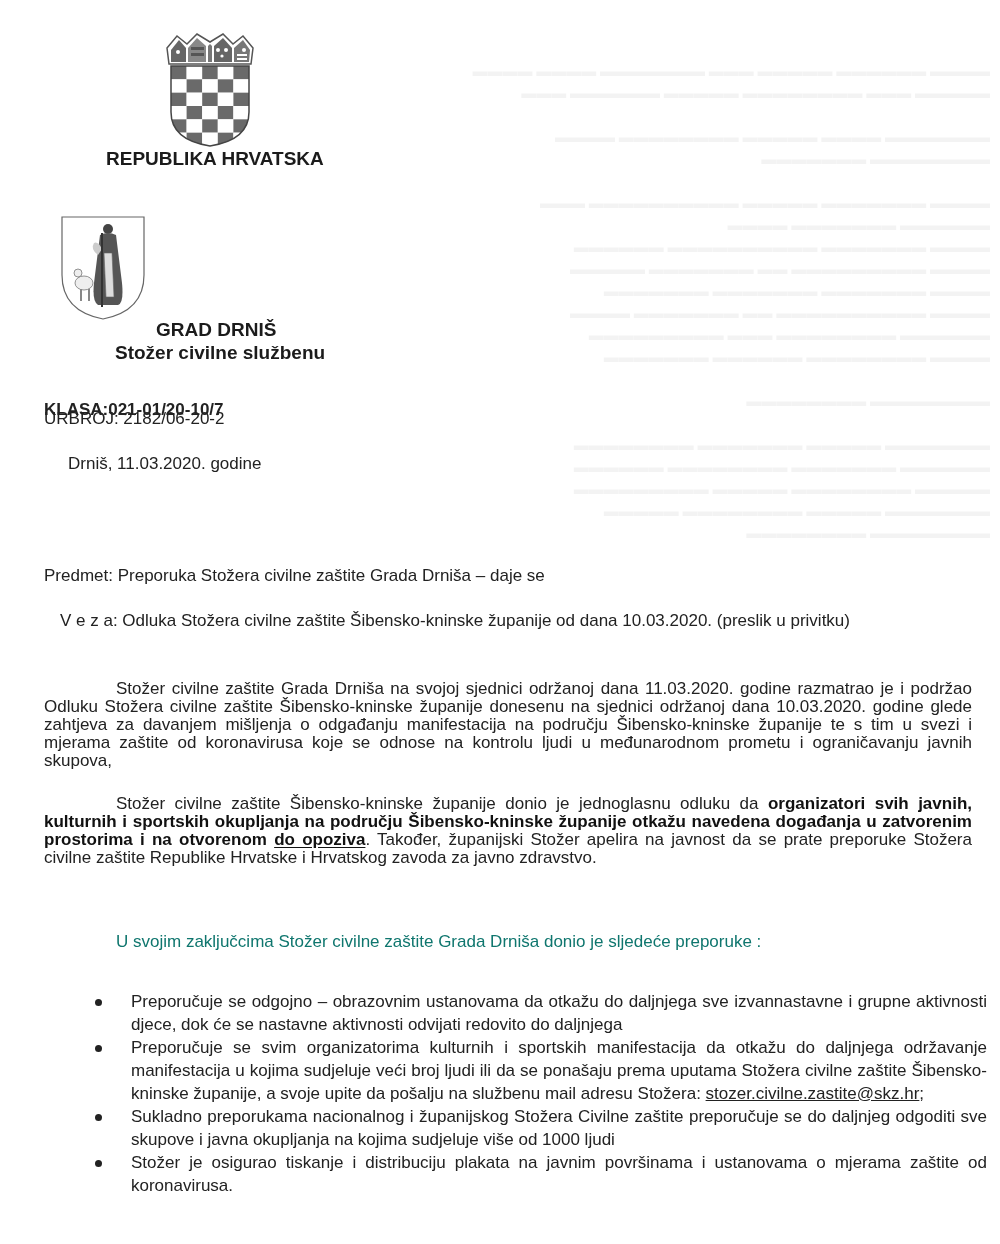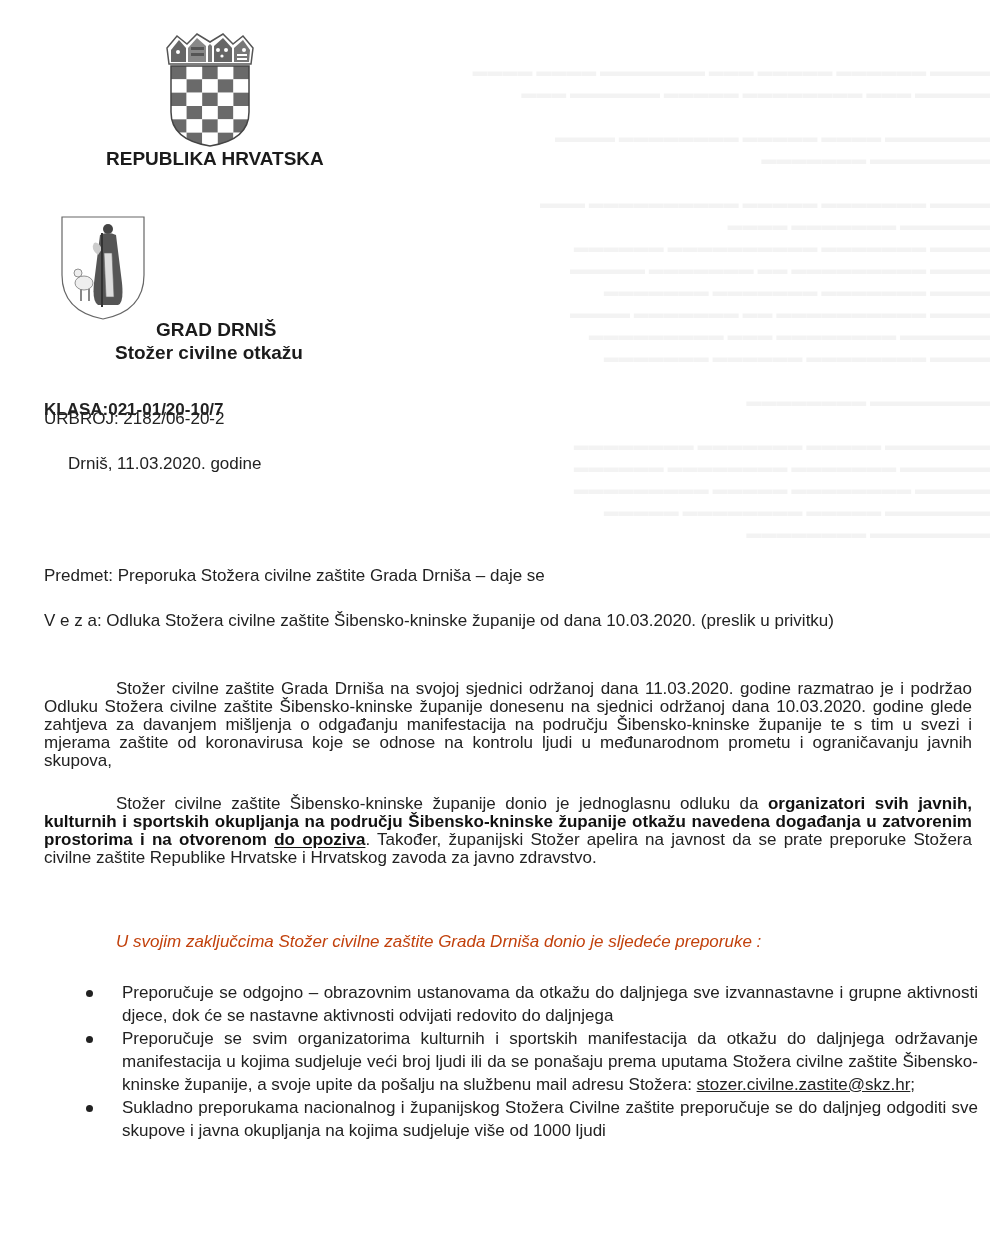--- a/index.html
+++ b/index.html
@@ -22,33 +22,33 @@
   .h1 { left: 106px; top: 148px; text-align: right; }
   .h2 { left: 44px; top: 170px; }
   .h3 { left: 156px; top: 319px; }
   .h4 { left: 115px; top: 342px; }
 
   .meta { position: absolute; left: 44px; font-size: 17px; color: #222; white-space: nowrap; }
   .klasa { top: 400px; font-weight: bold; }
   .urbroj { top: 409px; }
   .date { top: 454px; margin-left: 24px; }
   .subject { top: 566px; }
-  .veza { top: 611px; }
+  .veza { top: 611px; margin-left: 16px; }
 
   .body-text { position: absolute; left: 44px; width: 928px; font-size: 17px; line-height: 18px;
     text-align: justify; color: #222; font-family: "Liberation Sans Narrow", "Liberation Sans", sans-serif; }
   .p1 { top: 680px; }
   .p2 { top: 795px; }
   .indent { display: inline-block; width: 72px; }
   b { color: #111; }
   u { text-underline-offset: 2px; }
 
-  .intro { position: absolute; left: 116px; top: 932px; font-size: 17px; color: #c2410c; white-space: nowrap; font-style: italic; }
+  .intro { position: absolute; left: 116px; top: 932px; font-size: 17px; color: #0f766e; white-space: nowrap; }
 
-  .bullets { position: absolute; left: 72px; top: 975px; width: 900px; margin: 6px; padding: 0; list-style: none; }
+  .bullets { position: absolute; left: 72px; top: 975px; width: 900px; margin: 15px; padding: 0; list-style: none; }
   .bullets li { position: relative; padding-left: 44px; font-size: 17px; line-height: 23px;
     text-align: justify; color: #222; margin-bottom: 0; }
   .bullets li .dot { position: absolute; left: 8px; top: 9px; width: 7px; height: 7px; border-radius: 50%; background: #222; }
   .email { text-decoration: underline; }
 </style>
 </head>
 <body>
 
 <div class="page">
 
@@ -122,21 +122,21 @@
     <rect x="41" y="20" width="2" height="74" fill="#333"></rect>
 
     <ellipse cx="24" cy="70" rx="9" ry="7" fill="#eee" stroke="#777" stroke-width="0.8"></ellipse>
     <circle cx="18" cy="60" r="4" fill="#eee" stroke="#777" stroke-width="0.8"></circle>
     <rect x="20" y="76" width="2" height="12" fill="#888"></rect>
       <rect x="28" y="76" width="2" height="12" fill="#888"></rect>
   </svg>
 
   <div class="hdr h1">REPUBLIKA HRVATSKA</div>
   <div class="hdr h3">GRAD DRNIŠ</div>
-  <div class="hdr h4">Stožer civilne otkažu</div>
+  <div class="hdr h4">Stožer civilne službenu</div>
 
   <div class="meta klasa">KLASA:021-01/20-10/7</div>
   <div class="meta urbroj">URBROJ: 2182/06-20-2</div>
   <div class="meta date">Drniš, 11.03.2020. godine</div>
 
   <div class="meta subject">Predmet: Preporuka Stožera civilne zaštite Grada Drniša – daje se</div>
   <div class="meta veza">V e z a: Odluka Stožera civilne zaštite Šibensko-kninske županije od dana 10.03.2020. (preslik u privitku)</div>
 
   <div class="body-text p1">
     <span class="indent"></span><span>Stožer civilne zaštite Grada Drniša na svojoj sjednici održanoj dana 11.03.2020. godine razmatrao je i podržao Odluku Stožera civilne zaštite Šibensko-kninske županije donesenu na sjednici održanoj dana 10.03.2020. godine glede zahtjeva za davanjem mišljenja o odgađanju manifestacija na području Šibensko-kninske županije te s tim u svezi i mjerama zaštite od koronavirusa koje se odnose na kontrolu ljudi u međunarodnom prometu i ograničavanju javnih skupova,</span>
@@ -154,14 +154,18 @@
       <span>Preporučuje se odgojno – obrazovnim ustanovama da otkažu do daljnjega sve izvannastavne i grupne aktivnosti djece, dok će se nastavne aktivnosti odvijati redovito do daljnjega</span>
     </li>
     <li>
       <span class="dot"></span>
       <span>Preporučuje se svim organizatorima kulturnih i sportskih manifestacija da otkažu do daljnjega održavanje manifestacija u kojima sudjeluje veći broj ljudi ili da se ponašaju prema uputama Stožera civilne zaštite Šibensko-kninske županije, a svoje upite da pošalju na službenu mail adresu Stožera: </span><span class="email">stozer.civilne.zastite@skz.hr</span><span>;</span>
     </li>
     <li>
       <span class="dot"></span>
       <span>Sukladno preporukama nacionalnog i županijskog Stožera Civilne zaštite preporučuje se do daljnjeg odgoditi sve skupove i javna okupljanja na kojima sudjeluje više od 1000 ljudi</span>
     </li>
+    <li>
+      <span class="dot"></span>
+      <span>Stožer je osigurao tiskanje i distribuciju plakata na javnim površinama i ustanovama o mjerama zaštite od koronavirusa.</span>
+    </li>
   </ul>
 </div>
 
 </body></html>

